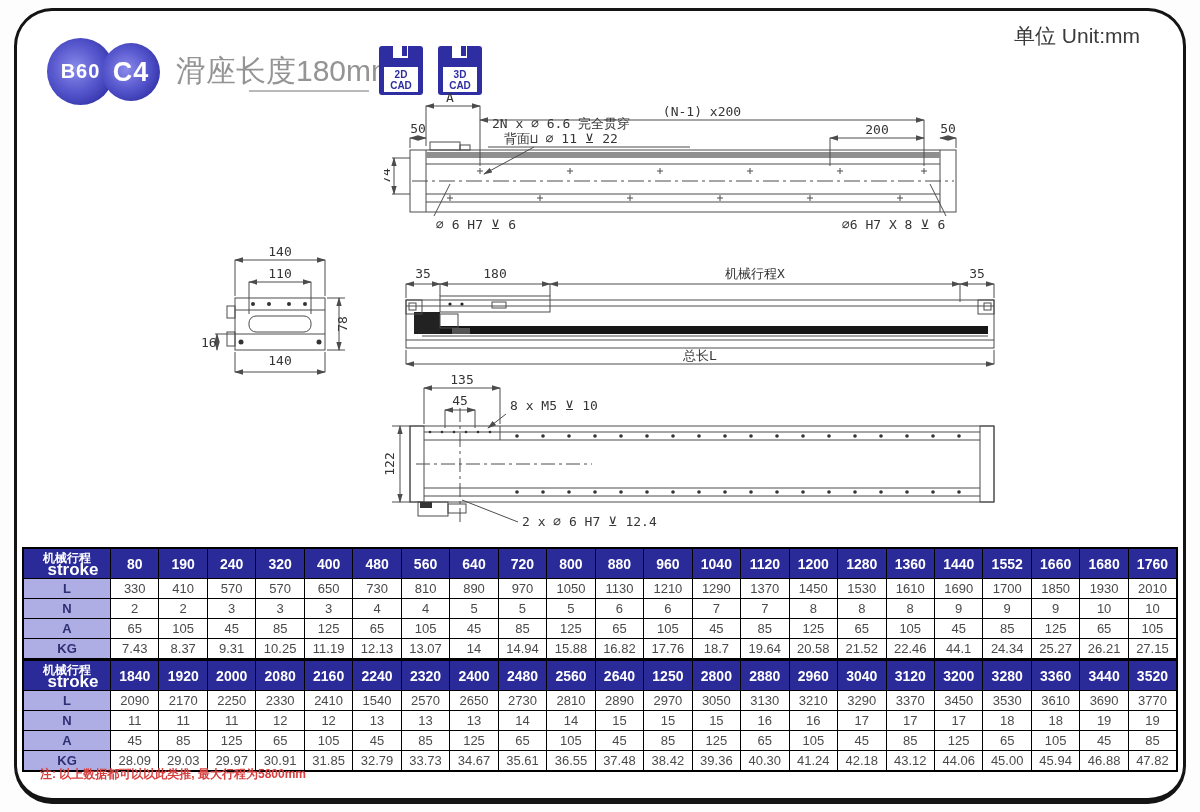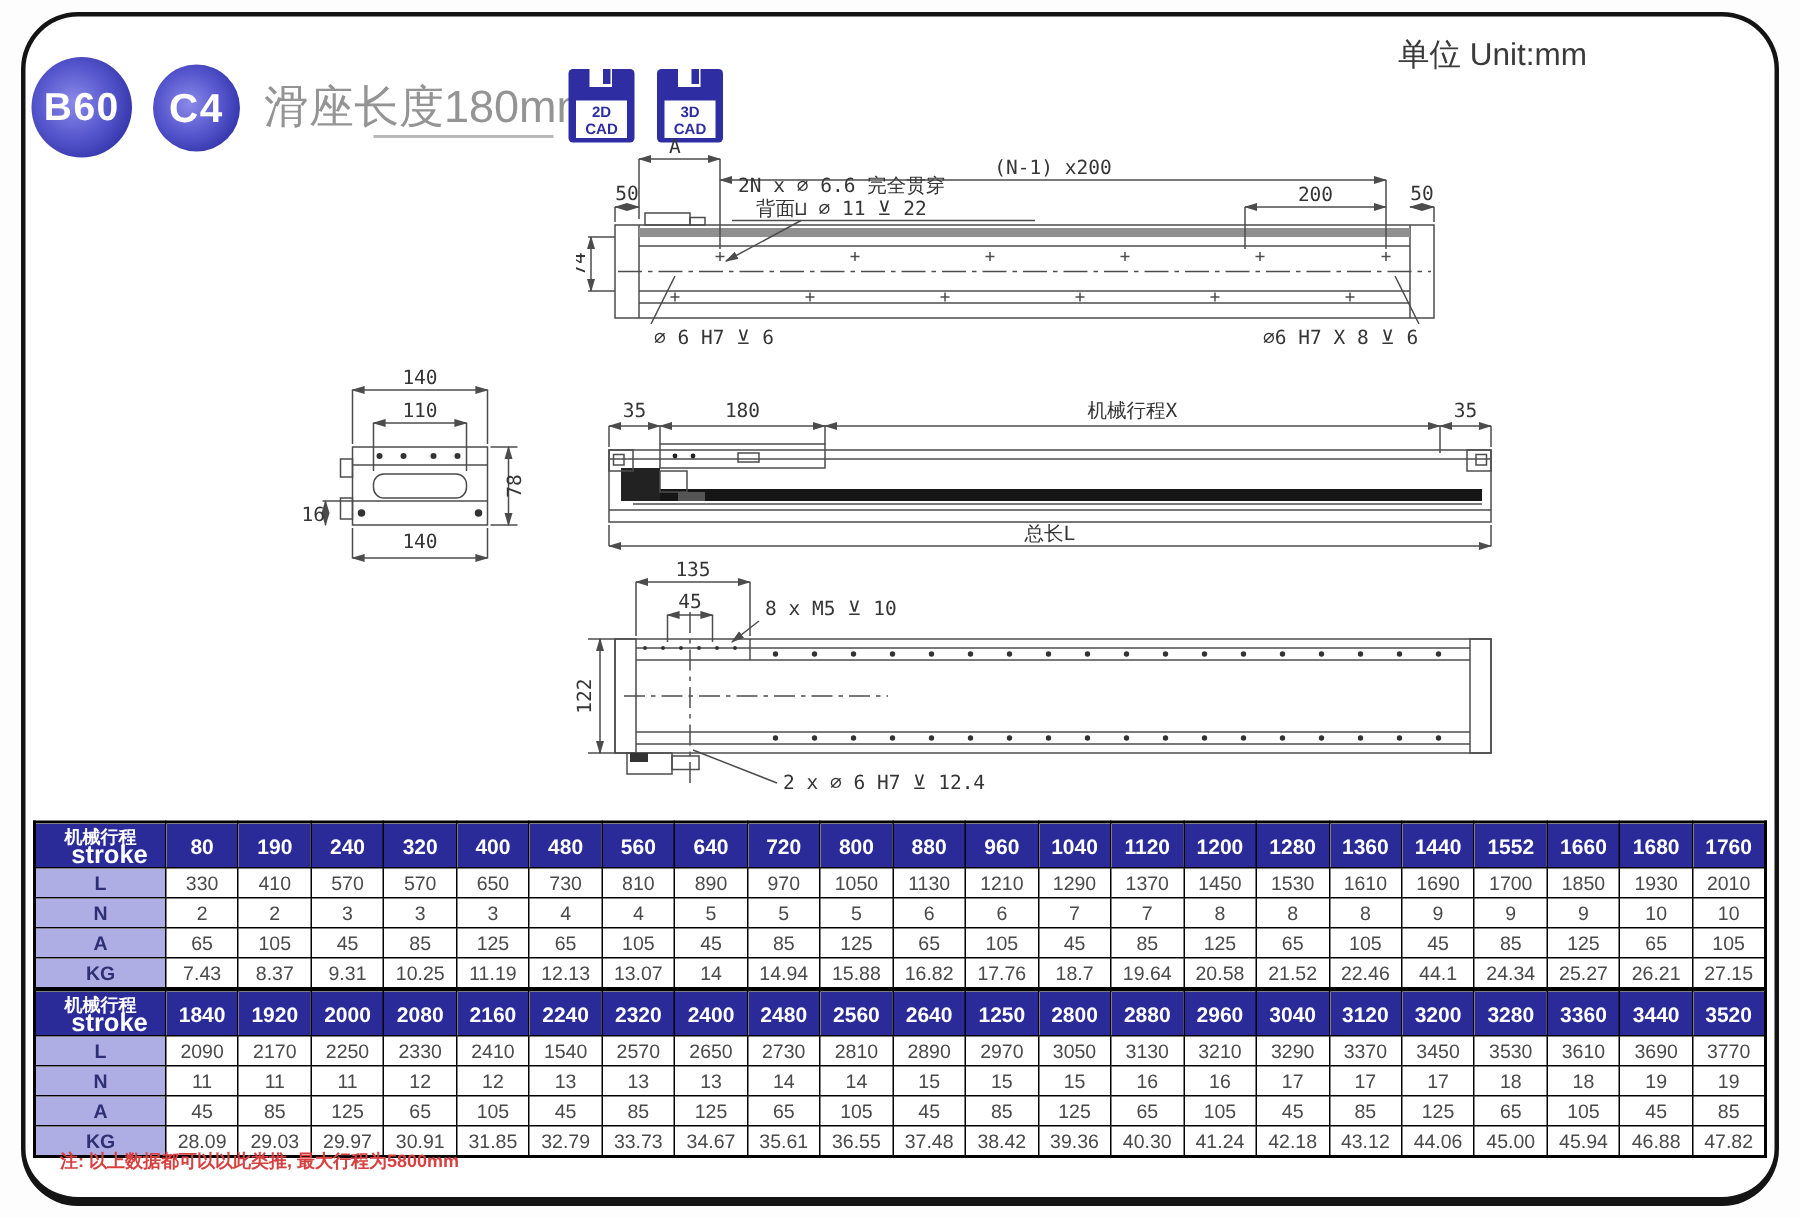--- a/index.html
+++ b/index.html
@@ -12,25 +12,25 @@
     border:3px solid #141414;border-bottom-width:6px;border-radius:38px;
     background:#fff;
   }
   
   .badge{
     position:absolute;border-radius:50%;color:#fff;font-weight:bold;
     display:flex;align-items:center;justify-content:center;
     background:radial-gradient(circle at 42% 45%, #8a8aea 0%, #5353cb 48%, #1d1d90 100%);
     letter-spacing:1px;
   }
-  .badge.b60{left:21px;top:38px;width:67px;height:67px;font-size:26px;}
+  .badge.b60{left:47px;top:38px;width:67px;height:67px;font-size:20px;}
   .badge.c4{left:102px;top:43px;width:58px;height:58px;font-size:27px;text-align:right;}
   .subtitle{position:absolute;left:176px;top:51px;font-size:30px;color:#949494;}
   .subtitle-underline{position:absolute;left:249px;top:90px;width:120px;height:2px;background:#b9b9b9;}
-  .unit-label{position:absolute;left:932px;top:22px;font-size:21px;color:#3a3a3a;text-align:right;}
+  .unit-label{position:absolute;left:1014px;top:22px;font-size:21px;color:#3a3a3a;text-align:right;}
   .cad-icon{position:absolute;width:48px;height:53px;}
   .cad-icon.cad2d{left:377px;top:44px;}
   .cad-icon.cad3d{left:436px;top:44px;}
   
   .drawing{position:absolute;}
   .drawing line,.drawing rect.o,.drawing path.o,.drawing polyline{stroke:#4c4c4c;stroke-width:1;fill:none;}
   .drawing text{font-family:"DejaVu Sans Mono","Liberation Mono",monospace;font-size:13px;fill:#353535;}
   .drawing text.cnmix{font-size:13px;}
   
   .tables{position:absolute;left:22px;top:547px;width:1156px;}

